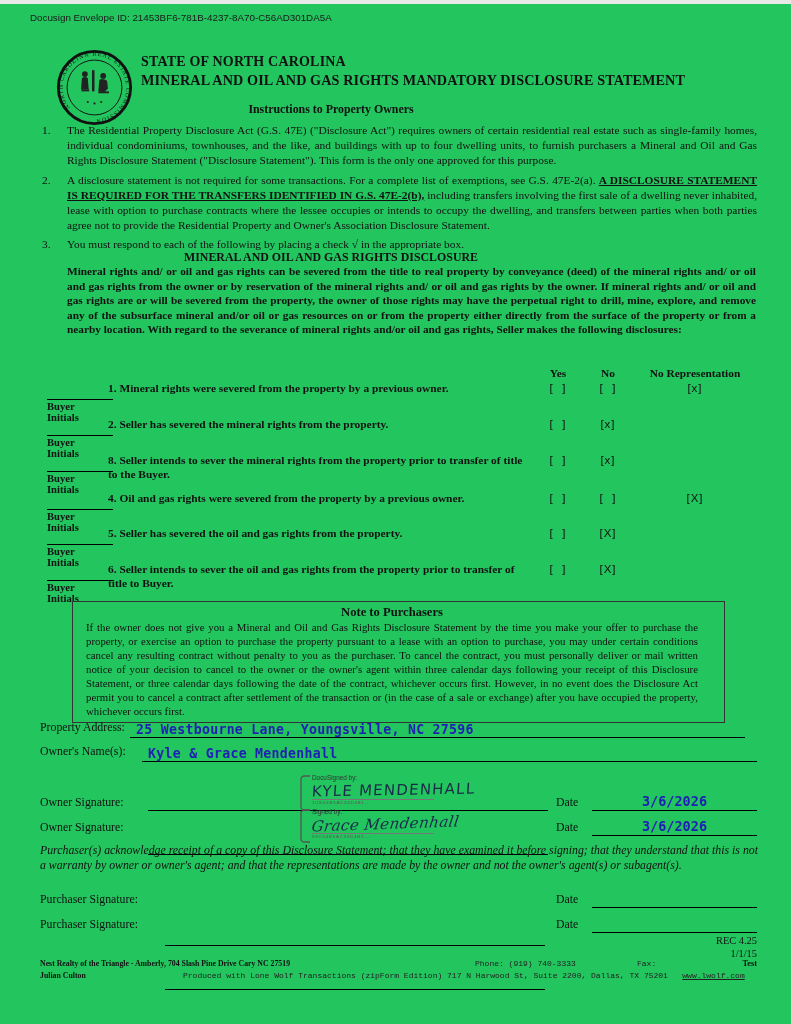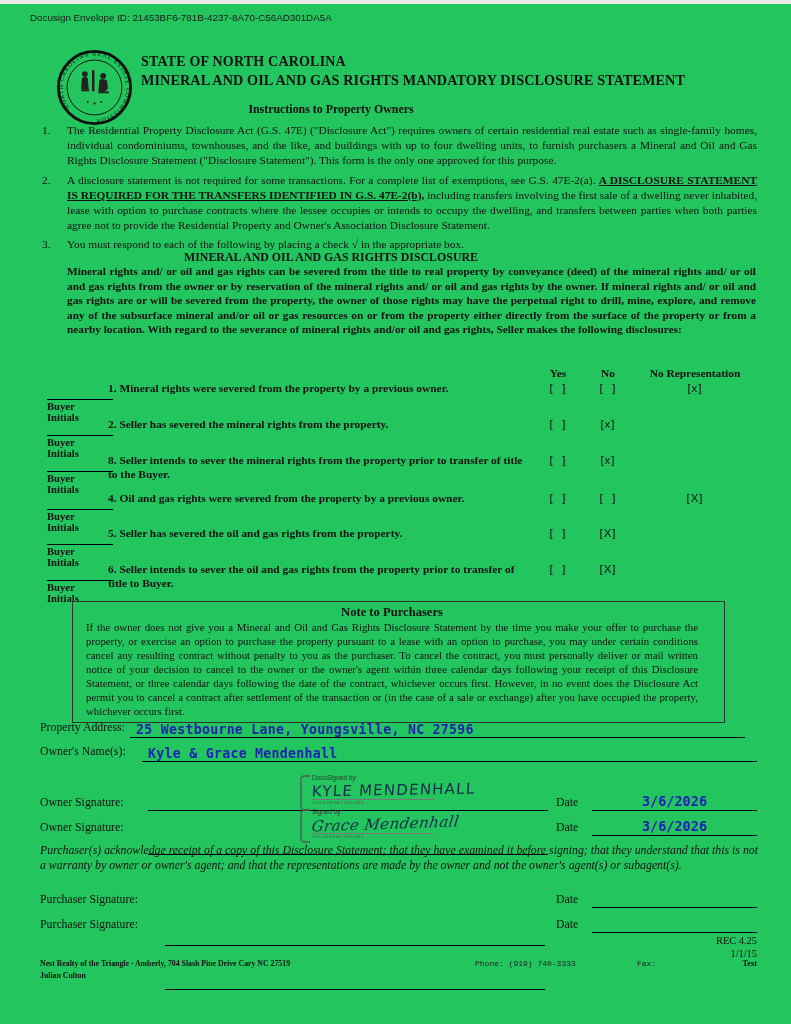--- a/index.html
+++ b/index.html
@@ -260,14 +260,18 @@
 
   <div class="abs rec" style="right:34px;top:931px;text-align:right;">REC 4.25</div>
   <div class="abs rec" style="right:34px;top:944px;text-align:right;">1/1/15</div>
 
   <div class="abs foot-office" style="left:40px;top:955px;">Nest Realty of the Triangle - Amberly, 704 Slash Pine Drive Cary NC 27519</div>
   <div class="abs foot-sans" style="left:475px;top:955px;">Phone: (919) 740-3333</div>
   <div class="abs foot-sans" style="left:637px;top:955px;">Fax:</div>
   <div class="abs foot-test" style="right:34px;top:955px;">Test</div>
 
   <div class="abs foot-office" style="left:40px;top:967px;">Julian Culton</div>
+  <div class="abs foot-sans" style="left:183px;top:967px;">
+    <span>Produced with Lone Wolf Transactions (zipForm Edition) 717 N Harwood St, Suite 2200, Dallas, TX  75201</span>
+    <span>&nbsp;&nbsp;</span><span class="foot-link">www.lwolf.com</span>
+  </div>
 
 </div>
 
 </body></html>

